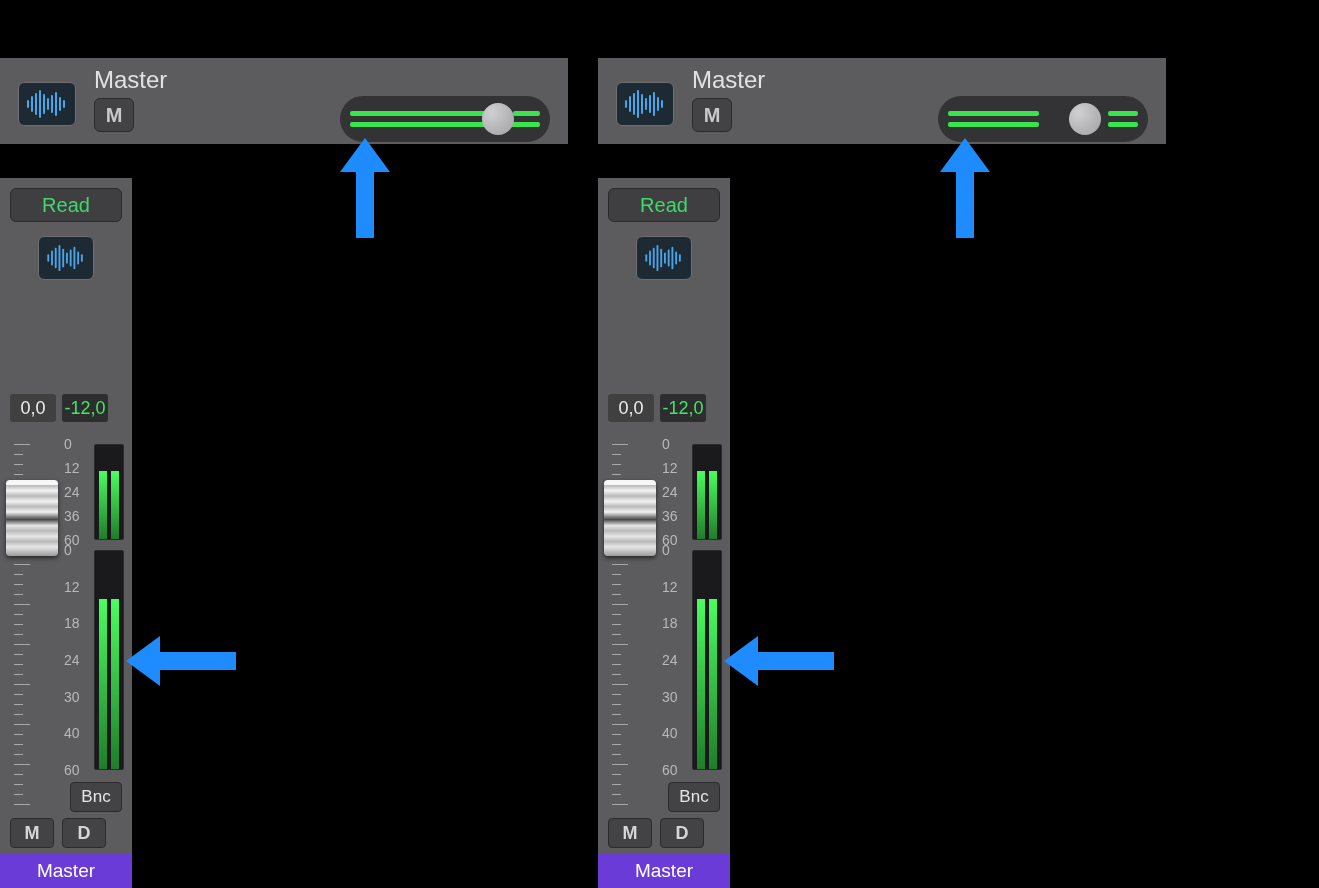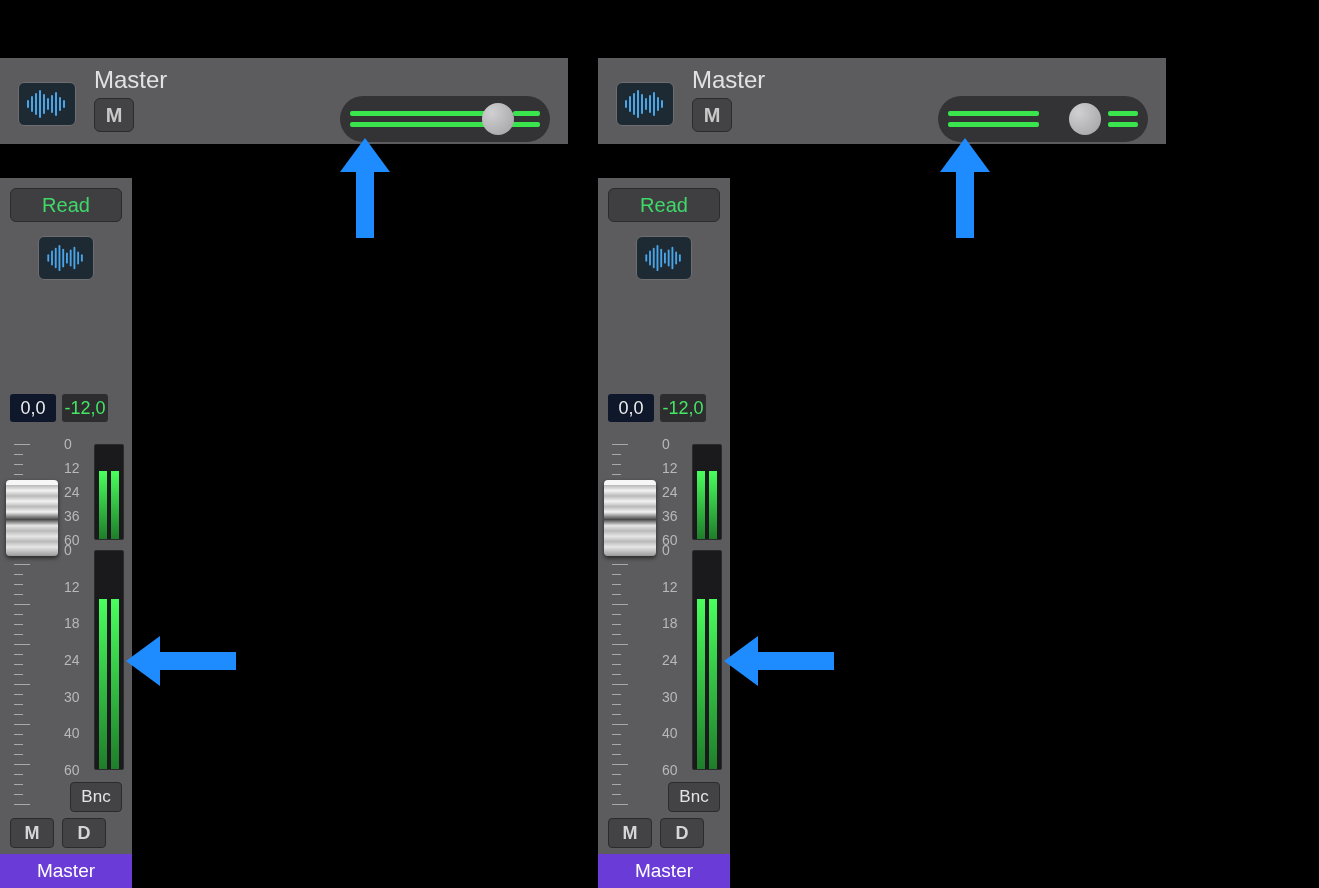--- a/index.html
+++ b/index.html
@@ -21,21 +21,21 @@
   .hslider .bar.right{position:absolute;height:5px;background:#3ae44d;border-radius:2px}
   .hslider .bar.right.top{top:15px}
   .hslider .bar.right.bot{bottom:15px}
   
   .strip{width:132px;background:#5c5c5e}
   .read-btn{position:absolute;left:10px;top:10px;width:112px;height:34px;background:#3f3f41;border:1px solid #2b2b2c;border-radius:6px;display:flex;align-items:center;justify-content:center;font-size:20px;color:#3fd96a}
   .icon2{position:absolute;left:38px;top:58px;width:56px;height:44px;background:#1e2a33;border:1px solid #6e6e70;border-radius:6px;display:flex;align-items:center;justify-content:center}
   .icon2 svg{width:42px;height:28px}
   .nums{position:absolute;left:10px;top:216px;display:flex;gap:6px}
   .nums span{display:inline-block;width:46px;height:28px;line-height:28px;text-align:center;font-size:18px;border-radius:3px}
-  .nums .lvl{background:#0f172a;color:#eee}
+  .nums .lvl{background:#404040;color:#eee}
   .nums .pk{background:#2d2d2f;color:#45e664}
   
   .fader-zone{position:absolute;left:0;top:266px;width:132px;height:360px}
   .ruler{position:absolute;left:14px;top:0;width:40px;height:100%}
   .tick{position:absolute;left:0;height:1px;background:#a8a8aa}
   .tick.big{width:16px}
   .tick.sm{width:9px}
   .fader-cap{position:absolute;left:6px;width:52px;height:76px;border-radius:4px;
     background:linear-gradient(#f7f7f7 0%,#f7f7f7 6%,#bababa 7%,#f2f2f2 14%,#bababa 21%,#f2f2f2 28%,#bababa 35%,#f2f2f2 42%,#8a8a8a 48%,#4a4a4a 52%,#e6e6e6 60%,#bababa 67%,#e6e6e6 74%,#bababa 81%,#e6e6e6 88%,#9a9a9a 100%);
     box-shadow:0 2px 4px rgba(0,0,0,.6)}

